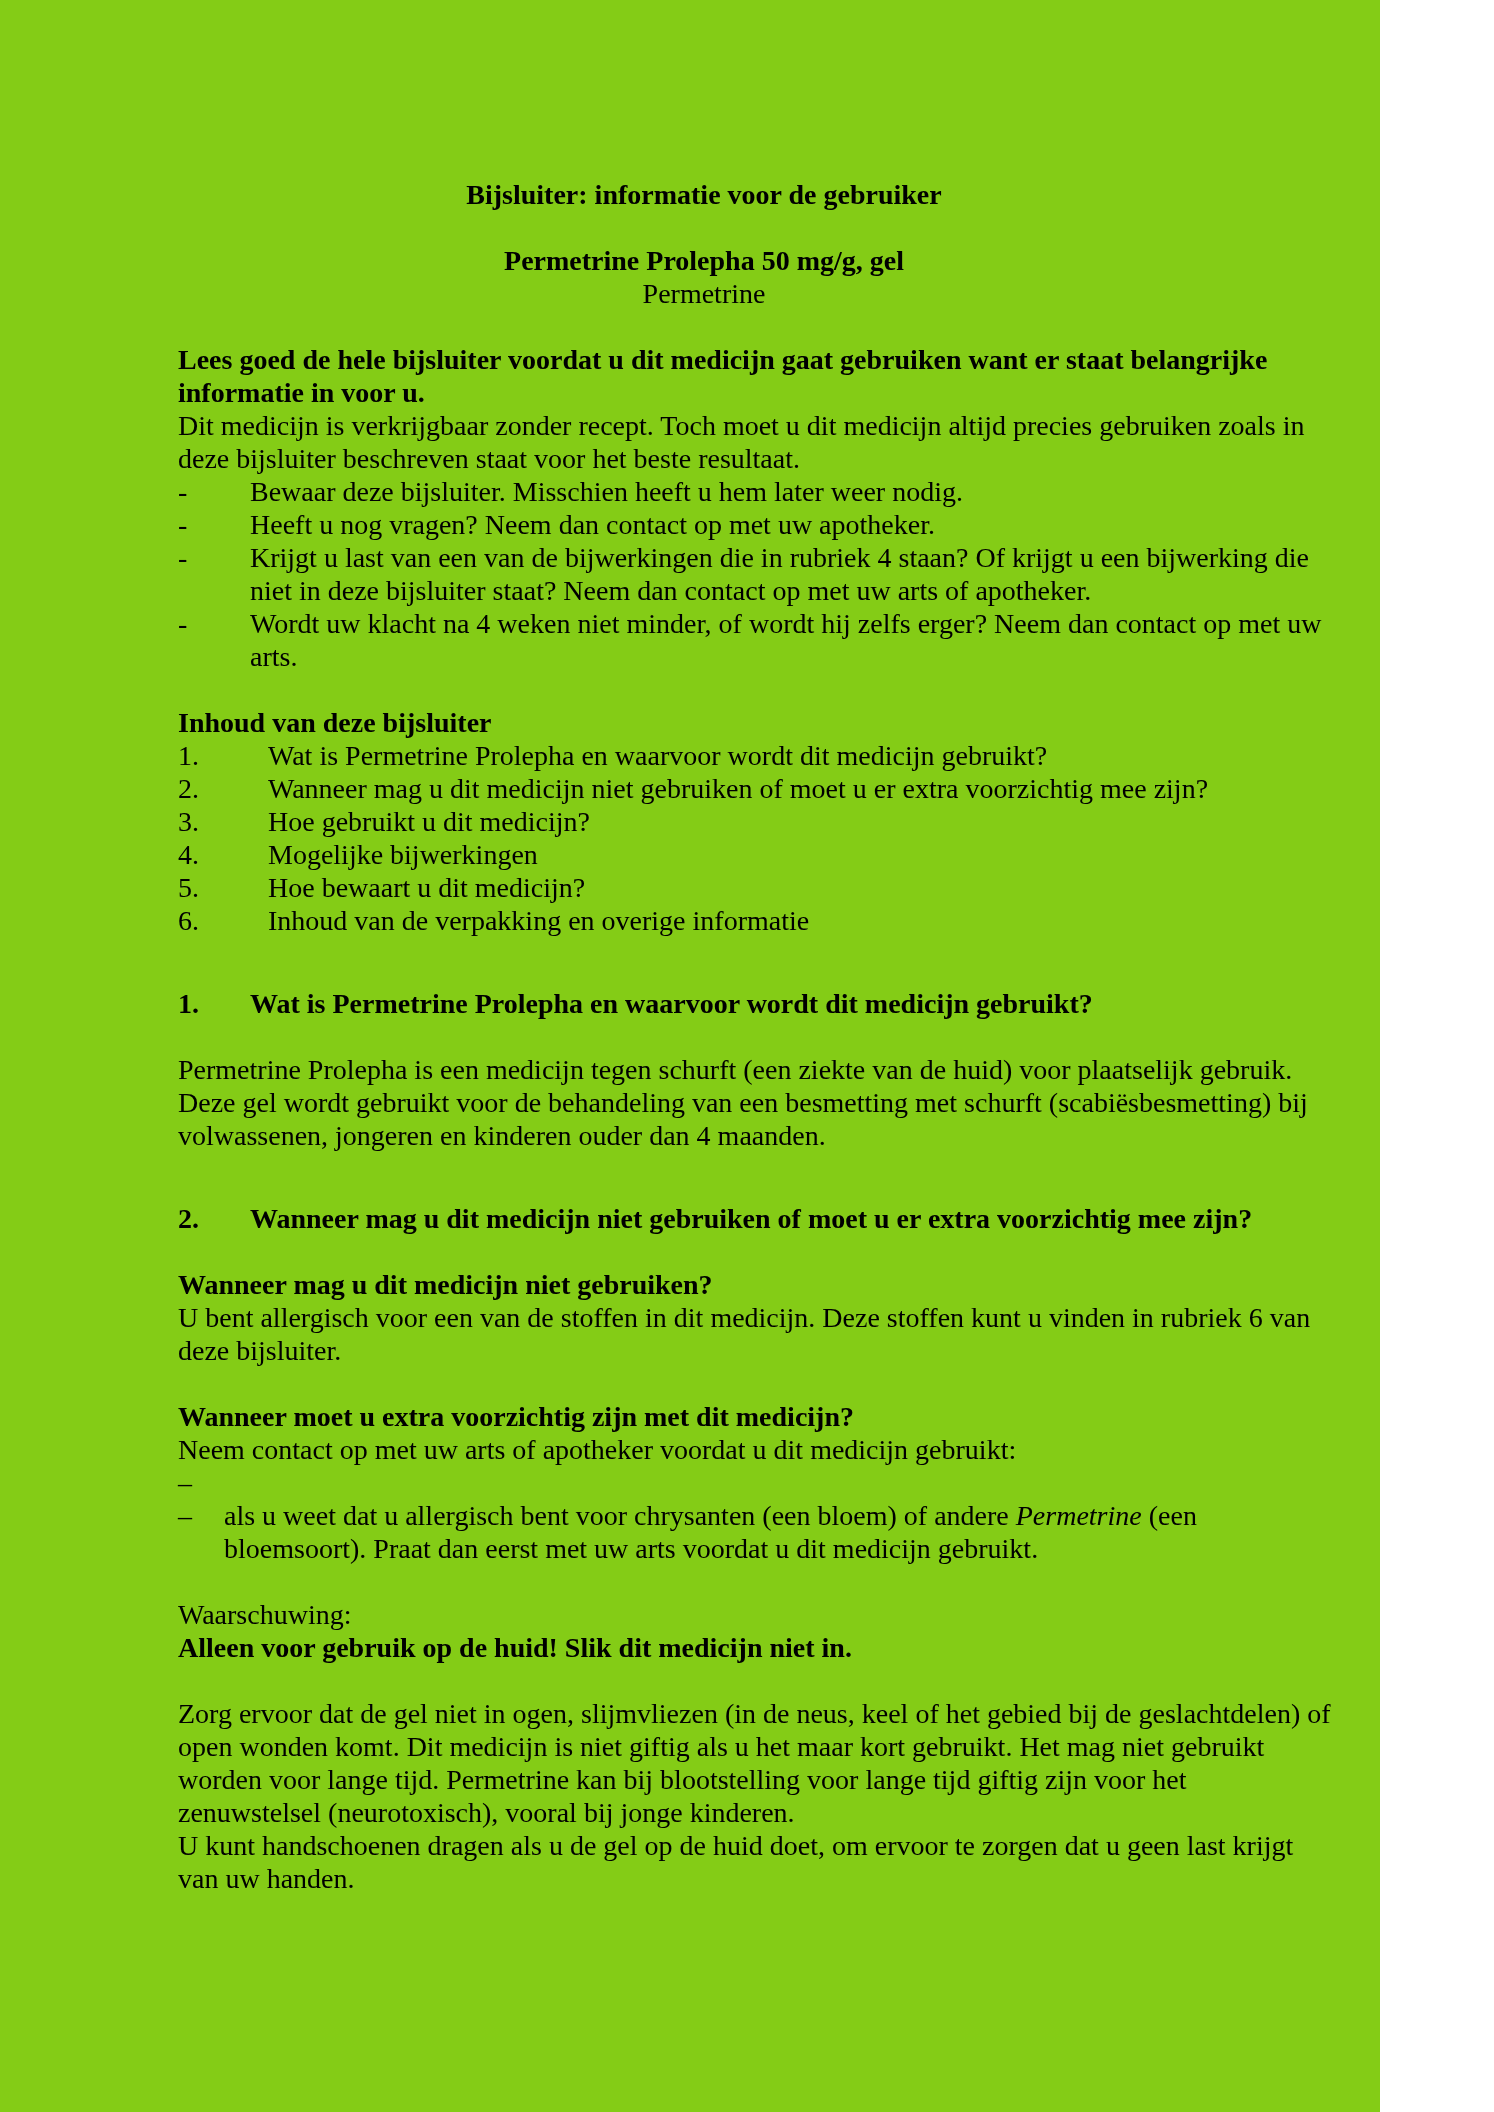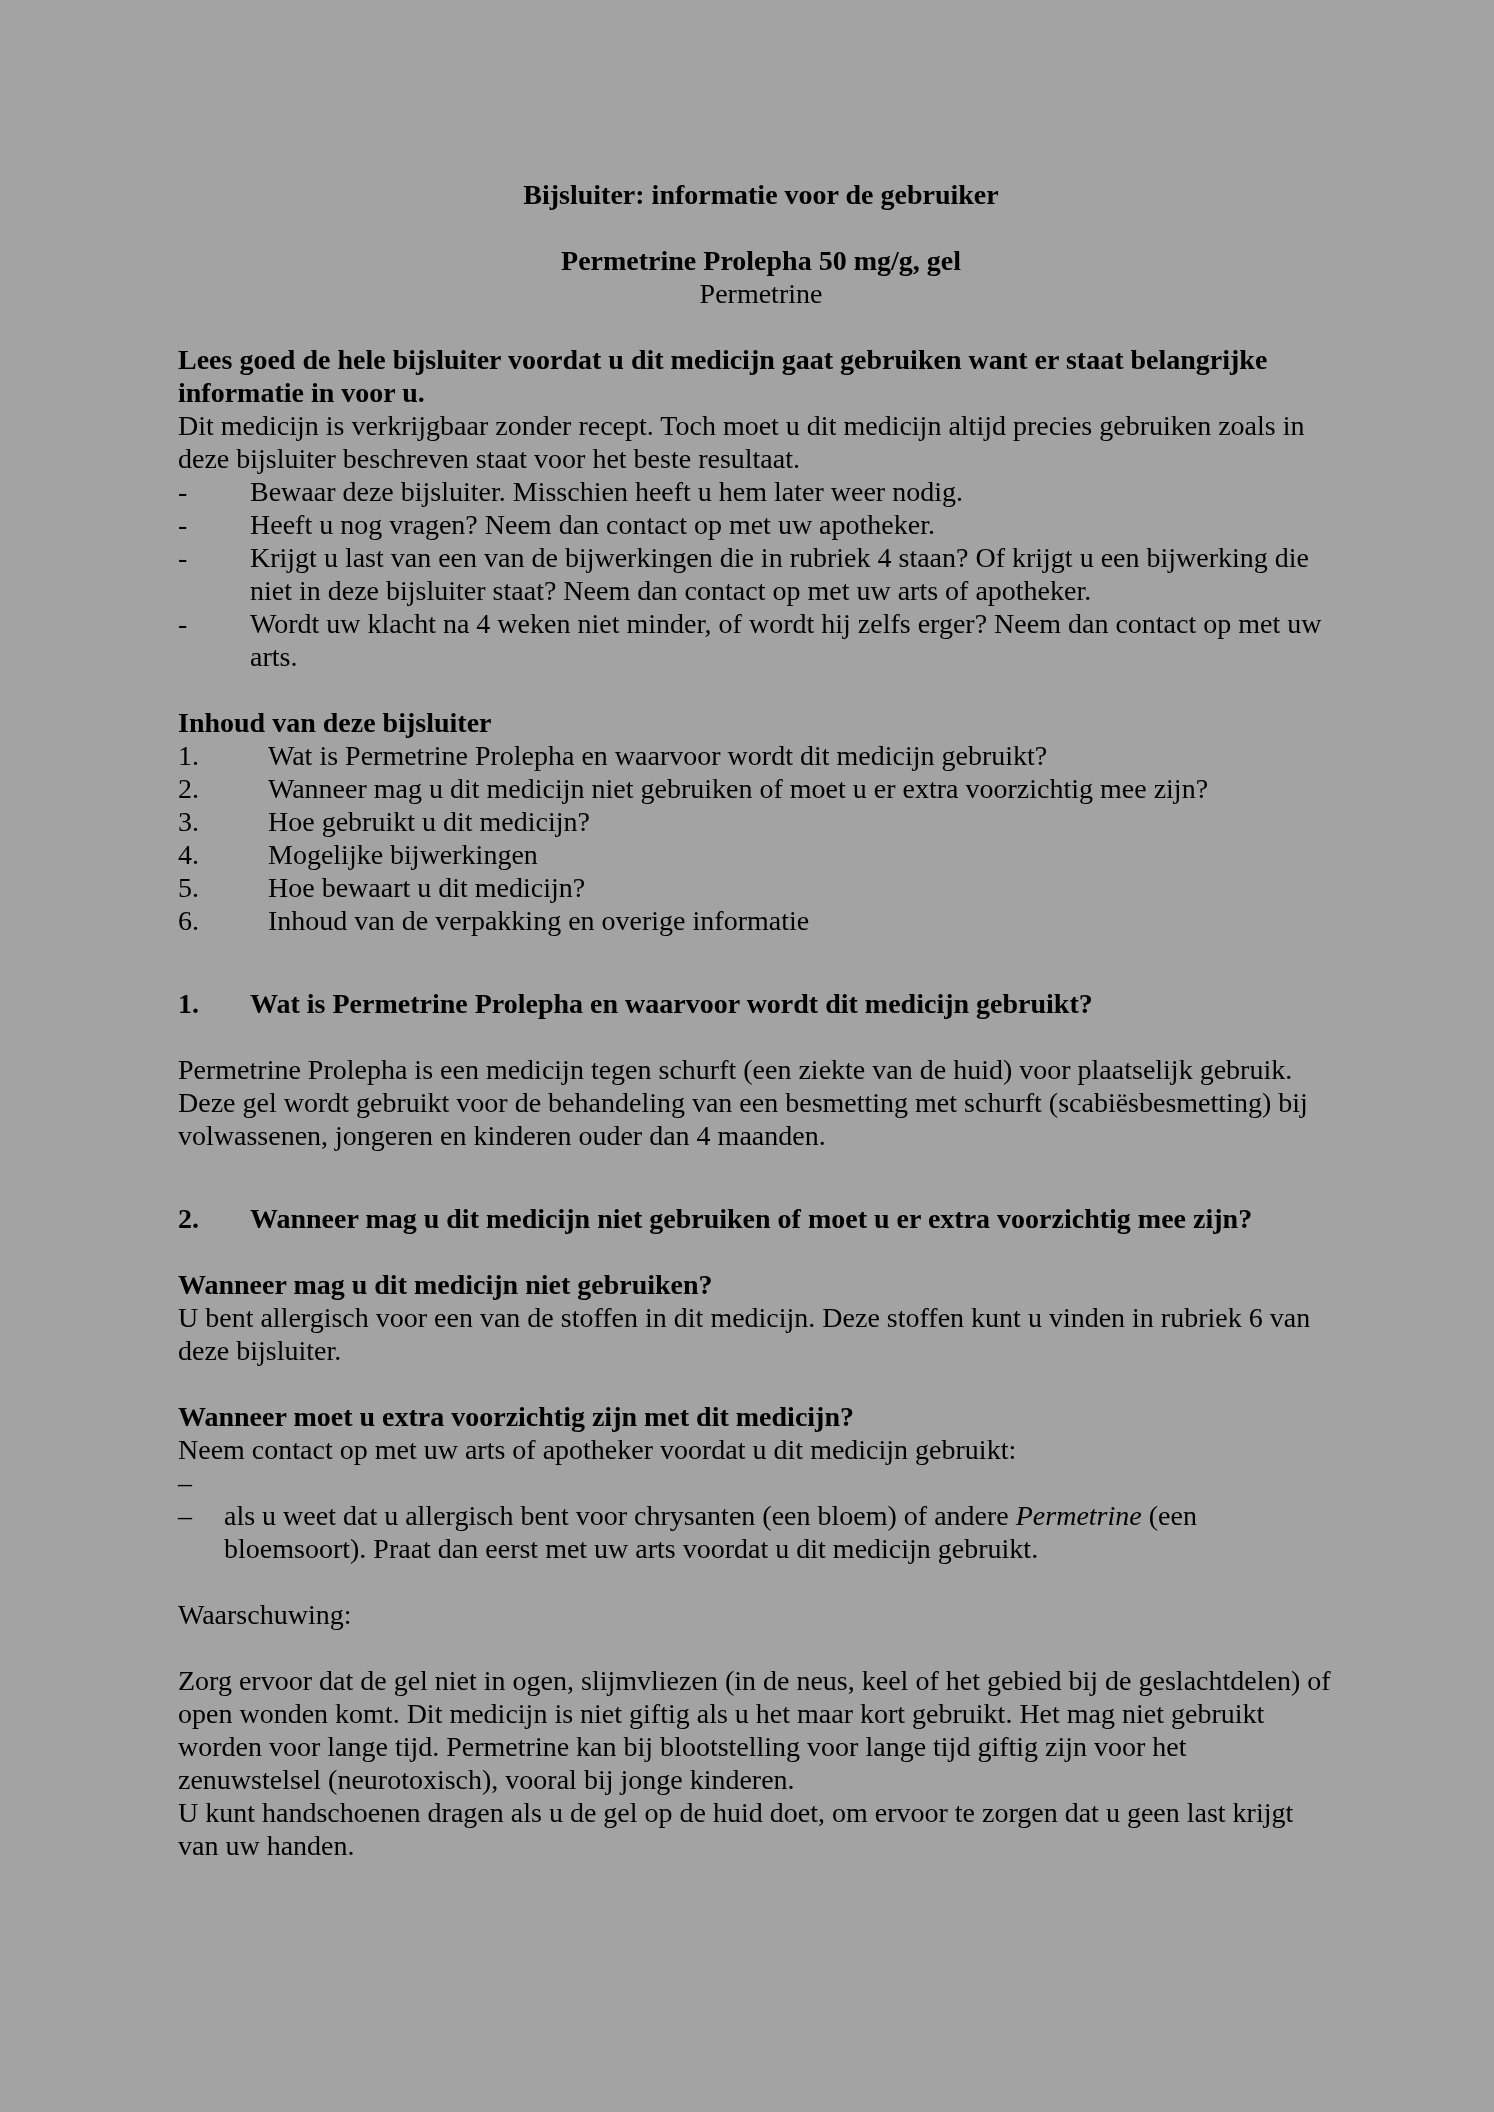--- a/index.html
+++ b/index.html
@@ -2,23 +2,23 @@
 <html><head>
 <meta charset="utf-8">
 <style>
   html, body {
     margin: 0;
     padding: 0;
     background: #ffffff;
   }
   .page {
     position: relative;
-    width: 1494px;
+    width: 1380px;
     height: 2112px;
-    background: #a3a3a3;
+    background: #84cc16;
     color: #000000;
     font-family: "Liberation Serif", "DejaVu Serif", serif;
     font-size: 28px;
     line-height: 33px;
     overflow: hidden;
   }
   .content {
     padding: 178px 150px 0 178px;
   }
   .txt, .m {
@@ -131,20 +131,21 @@
       </div>
     <div class="li">
         <span class="m w46">–</span>
         <span class="txt"><span>als u weet dat u allergisch bent voor chrysanten (een bloem) of andere </span><i>Permetrine</i><span> (een
 bloemsoort). Praat dan eerst met uw arts voordat u dit medicijn gebruikt.</span></span>
       </div>
 
     <div class="bl"></div>
 
     <div class="txt">Waarschuwing:</div>
+    <div class="bold txt">Alleen voor gebruik op de huid! Slik dit medicijn niet in.</div>
     <div class="bl"></div>
 
     <div class="txt">Zorg ervoor dat de gel niet in ogen, slijmvliezen (in de neus, keel of het gebied bij de geslachtdelen) of
 open wonden komt. Dit medicijn is niet giftig als u het maar kort gebruikt. Het mag niet gebruikt
 worden voor lange tijd. Permetrine kan bij blootstelling voor lange tijd giftig zijn voor het
 zenuwstelsel (neurotoxisch), vooral bij jonge kinderen.</div>
     <div class="txt">U kunt handschoenen dragen als u de gel op de huid doet, om ervoor te zorgen dat u geen last krijgt
 van uw handen.</div>
 
   </div>

